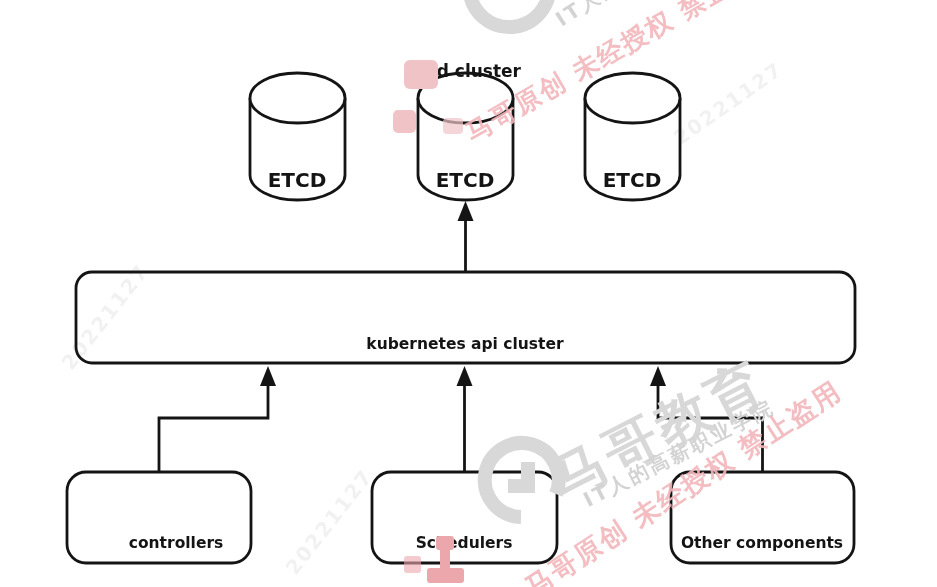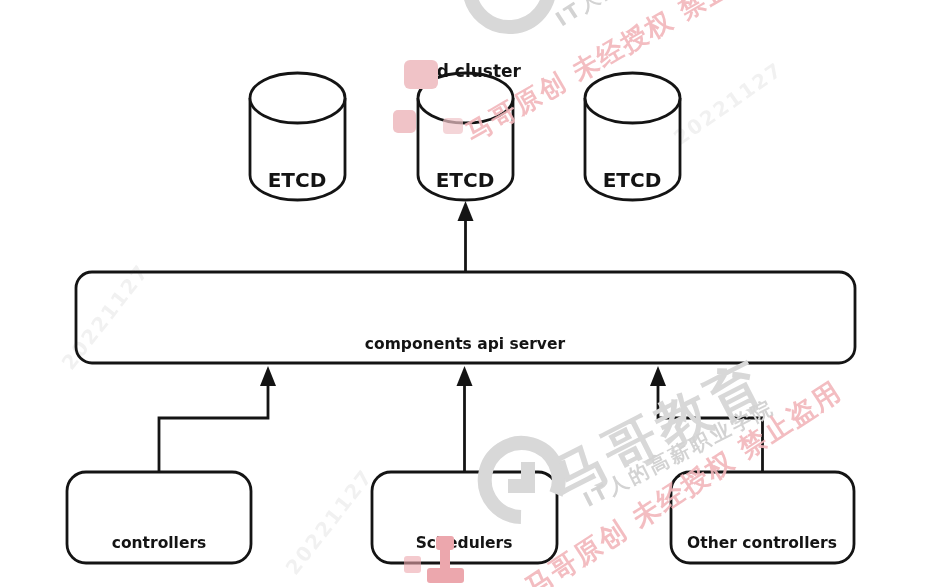--- a/index.html
+++ b/index.html
@@ -76,25 +76,25 @@
       <polygon points="658,366 650,386 666,386"></polygon>
     </g>
   </svg>
 
   <div class="lbl lbl-title" style="left:464px;top:46px;">etcd cluster</div>
 
   <div class="lbl lbl-node" style="left:297px;top:155px;">ETCD</div>
   <div class="lbl lbl-node" style="left:465px;top:155px;">ETCD</div>
   <div class="lbl lbl-node" style="left:632px;top:155px;">ETCD</div>
 
-  <div class="lbl lbl-box" style="left:465px;top:319px;">components api server</div>
+  <div class="lbl lbl-box" style="left:465px;top:319px;">kubernetes api cluster</div>
 
-  <div class="lbl lbl-box" style="left:159px;top:518px;">controllers</div>
+  <div class="lbl lbl-box" style="left:176px;top:518px;">controllers</div>
   <div class="lbl lbl-box" style="left:464px;top:518px;">Schedulers</div>
-  <div class="lbl lbl-box" style="left:762px;top:518px;">Other controllers</div>
+  <div class="lbl lbl-box" style="left:762px;top:518px;">Other components</div>
 
   <div class="layer watermark-layer">
 
     <svg width="937" height="587" viewBox="0 0 937 587">
       <g stroke="#d8d8d8" fill="none" stroke-width="14">
         <path d="M556 494 A37 37 0 1 0 521 517"></path>
         <path d="M528 462 L528 486 L508 486"></path>
       </g>
 
       <g stroke="#d8d8d8" fill="none" stroke-width="14">

